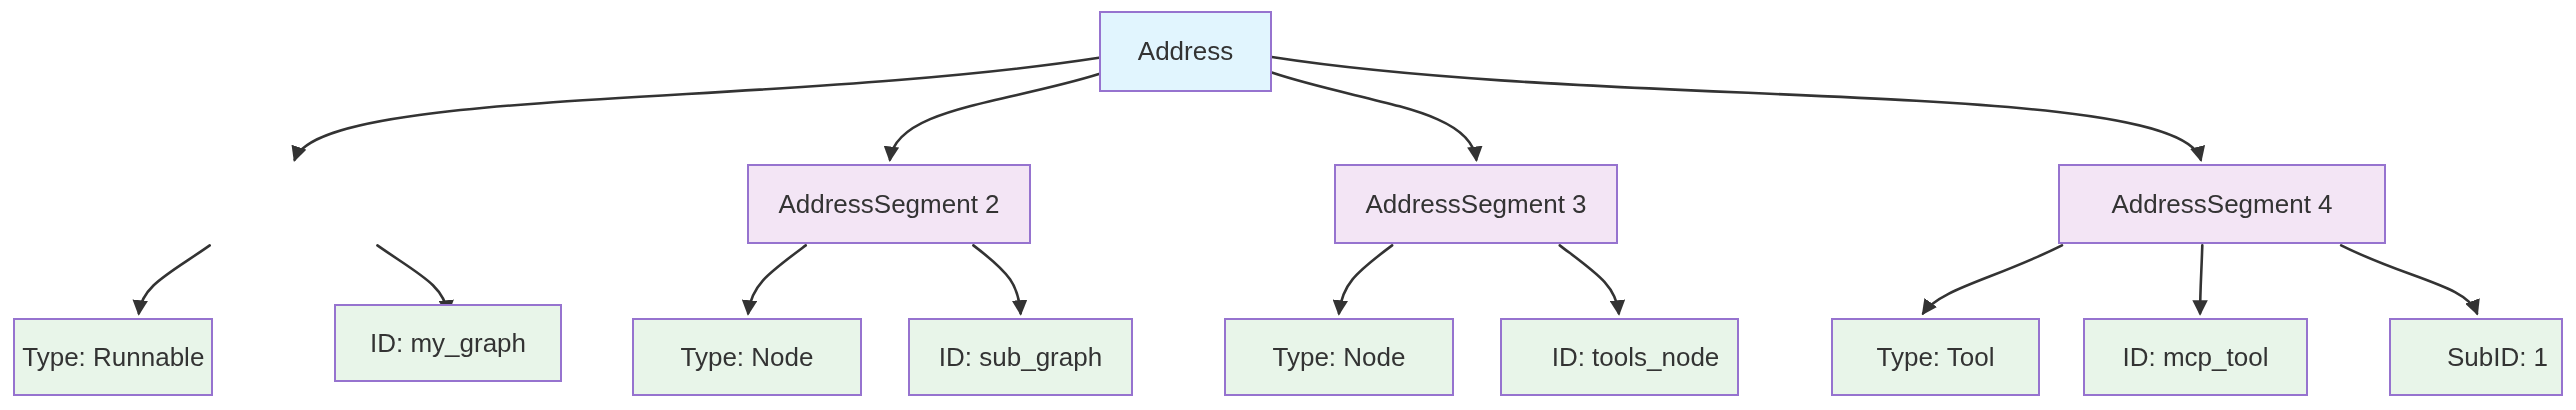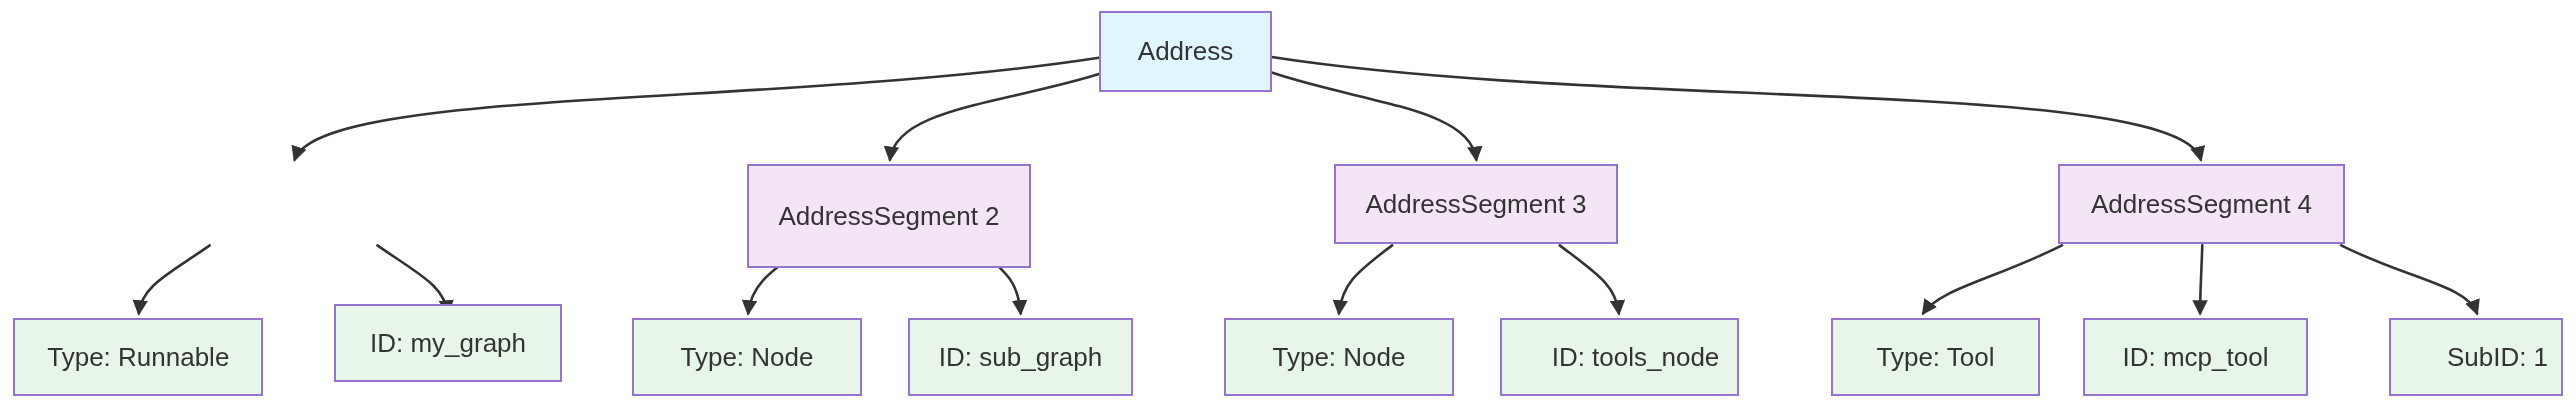--- a/index.html
+++ b/index.html
@@ -66,25 +66,25 @@
       <path d="M 2112,332 C 2162,370 2188,386 2192,424" marker-end="url(#arrow)"></path>
 
       <path d="M 2792,332 C 2700,378 2628,390 2604,424" marker-end="url(#arrow)"></path>
       <path d="M 2982,332 C 2981,365 2979,395 2979,424" marker-end="url(#arrow)"></path>
       <path d="M 3170,332 C 3262,378 3340,386 3354,424" marker-end="url(#arrow)"></path>
     </g>
   </svg>
 
   <div class="node root" style="left:1099px; top:11px; width:173px; height:81px;">Address</div>
 
-  <div class="node segment" style="left:747px; top:164px; width:284px; height:104px;">AddressSegment 2</div>
+  <div class="node segment" style="left:747px; top:164px; width:284px; height:80px;">AddressSegment 2</div>
   <div class="node segment" style="left:1334px; top:164px; width:284px; height:80px;">AddressSegment 3</div>
-  <div class="node segment" style="left:2058px; top:164px; width:287px; height:80px;">AddressSegment 4</div>
+  <div class="node segment" style="left:2058px; top:164px; width:328px; height:80px;">AddressSegment 4</div>
 
-  <div class="node leaf" style="left:13.3px; top:318px; width:250px; height:78px;">Type: Runnable</div>
+  <div class="node leaf" style="left:13.3px; top:318px; width:200px; height:78px;">Type: Runnable</div>
   <div class="node leaf" style="left:334px; top:304px; width:228px; height:78px;">ID: my_graph</div>
 
   <div class="node leaf" style="left:632px; top:318px; width:230px; height:78px;">Type: Node</div>
   <div class="node leaf" style="left:908px; top:318px; width:225px; height:78px;">ID: sub_graph</div>
 
   <div class="node leaf" style="left:1224px; top:318px; width:230px; height:78px;">Type: Node</div>
   <div class="node leaf" style="left:1500px; top:318px; width:239px; height:78px;padding-left:32px;">ID: tools_node</div>
 
   <div class="node leaf" style="left:1815px; top:318px; width:209px; height:78px;margin-left:16px;">Type: Tool</div>
   <div class="node leaf" style="left:2083px; top:318px; width:225px; height:78px;">ID: mcp_tool</div>

